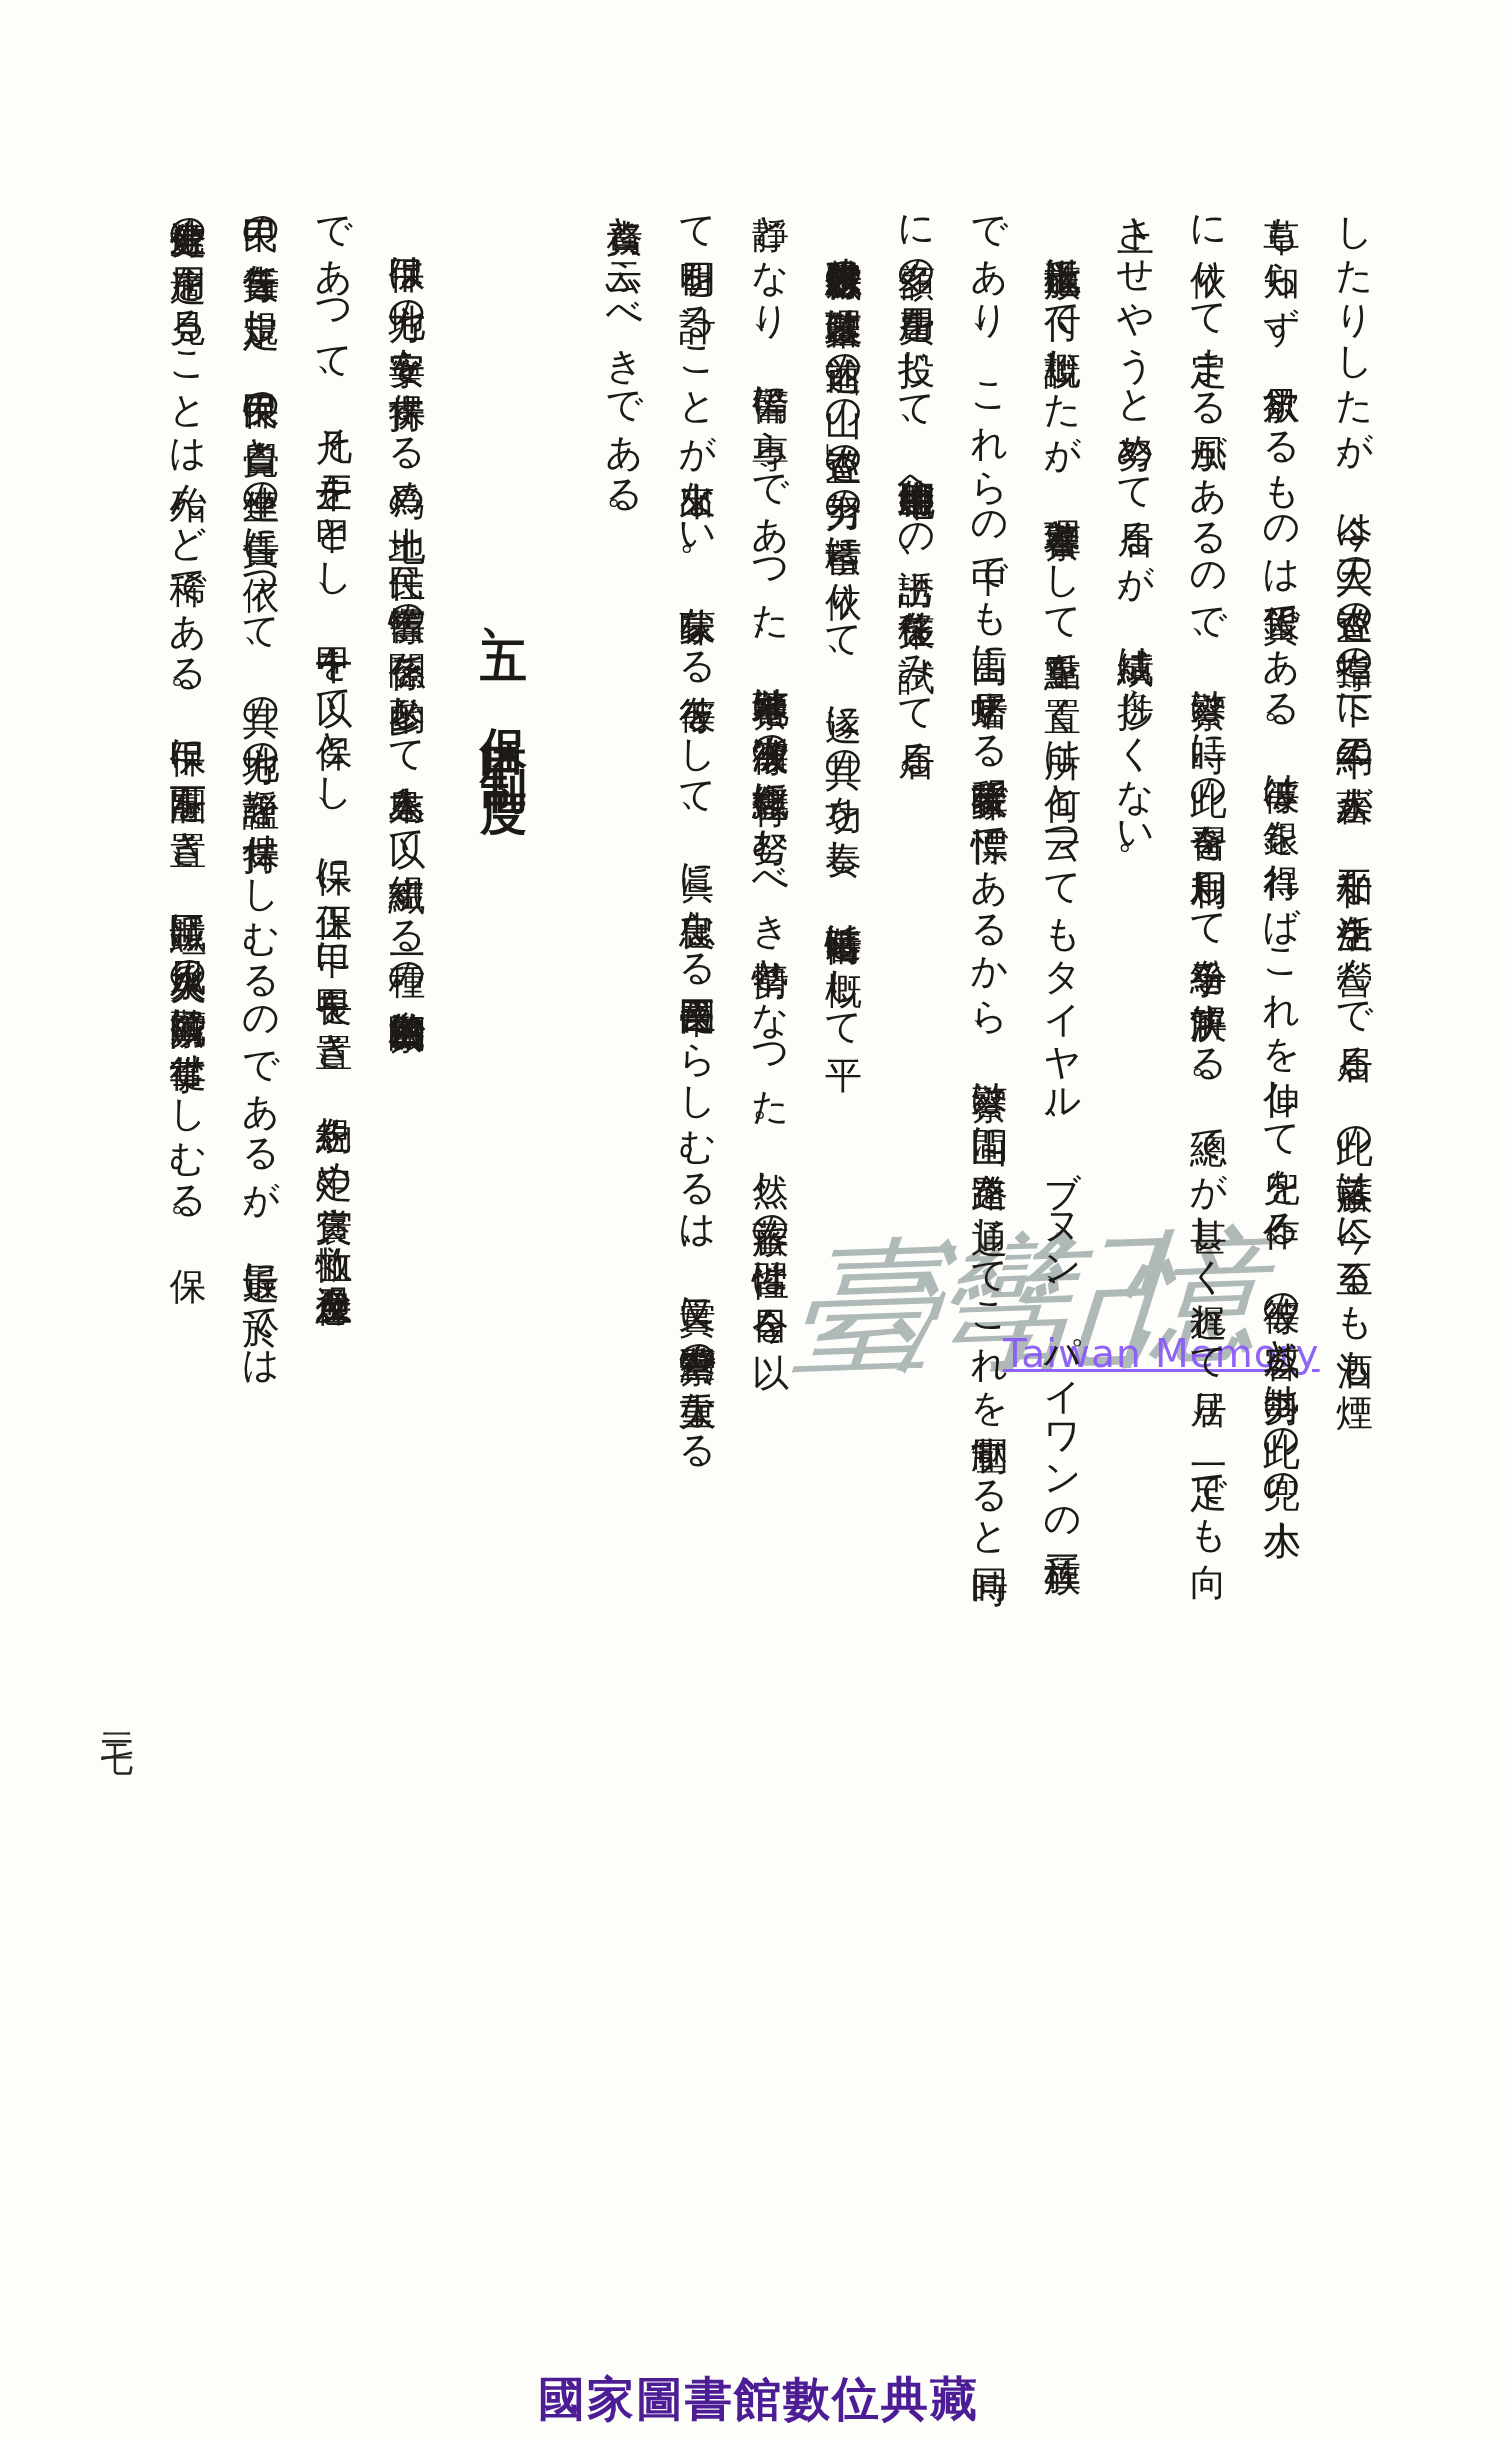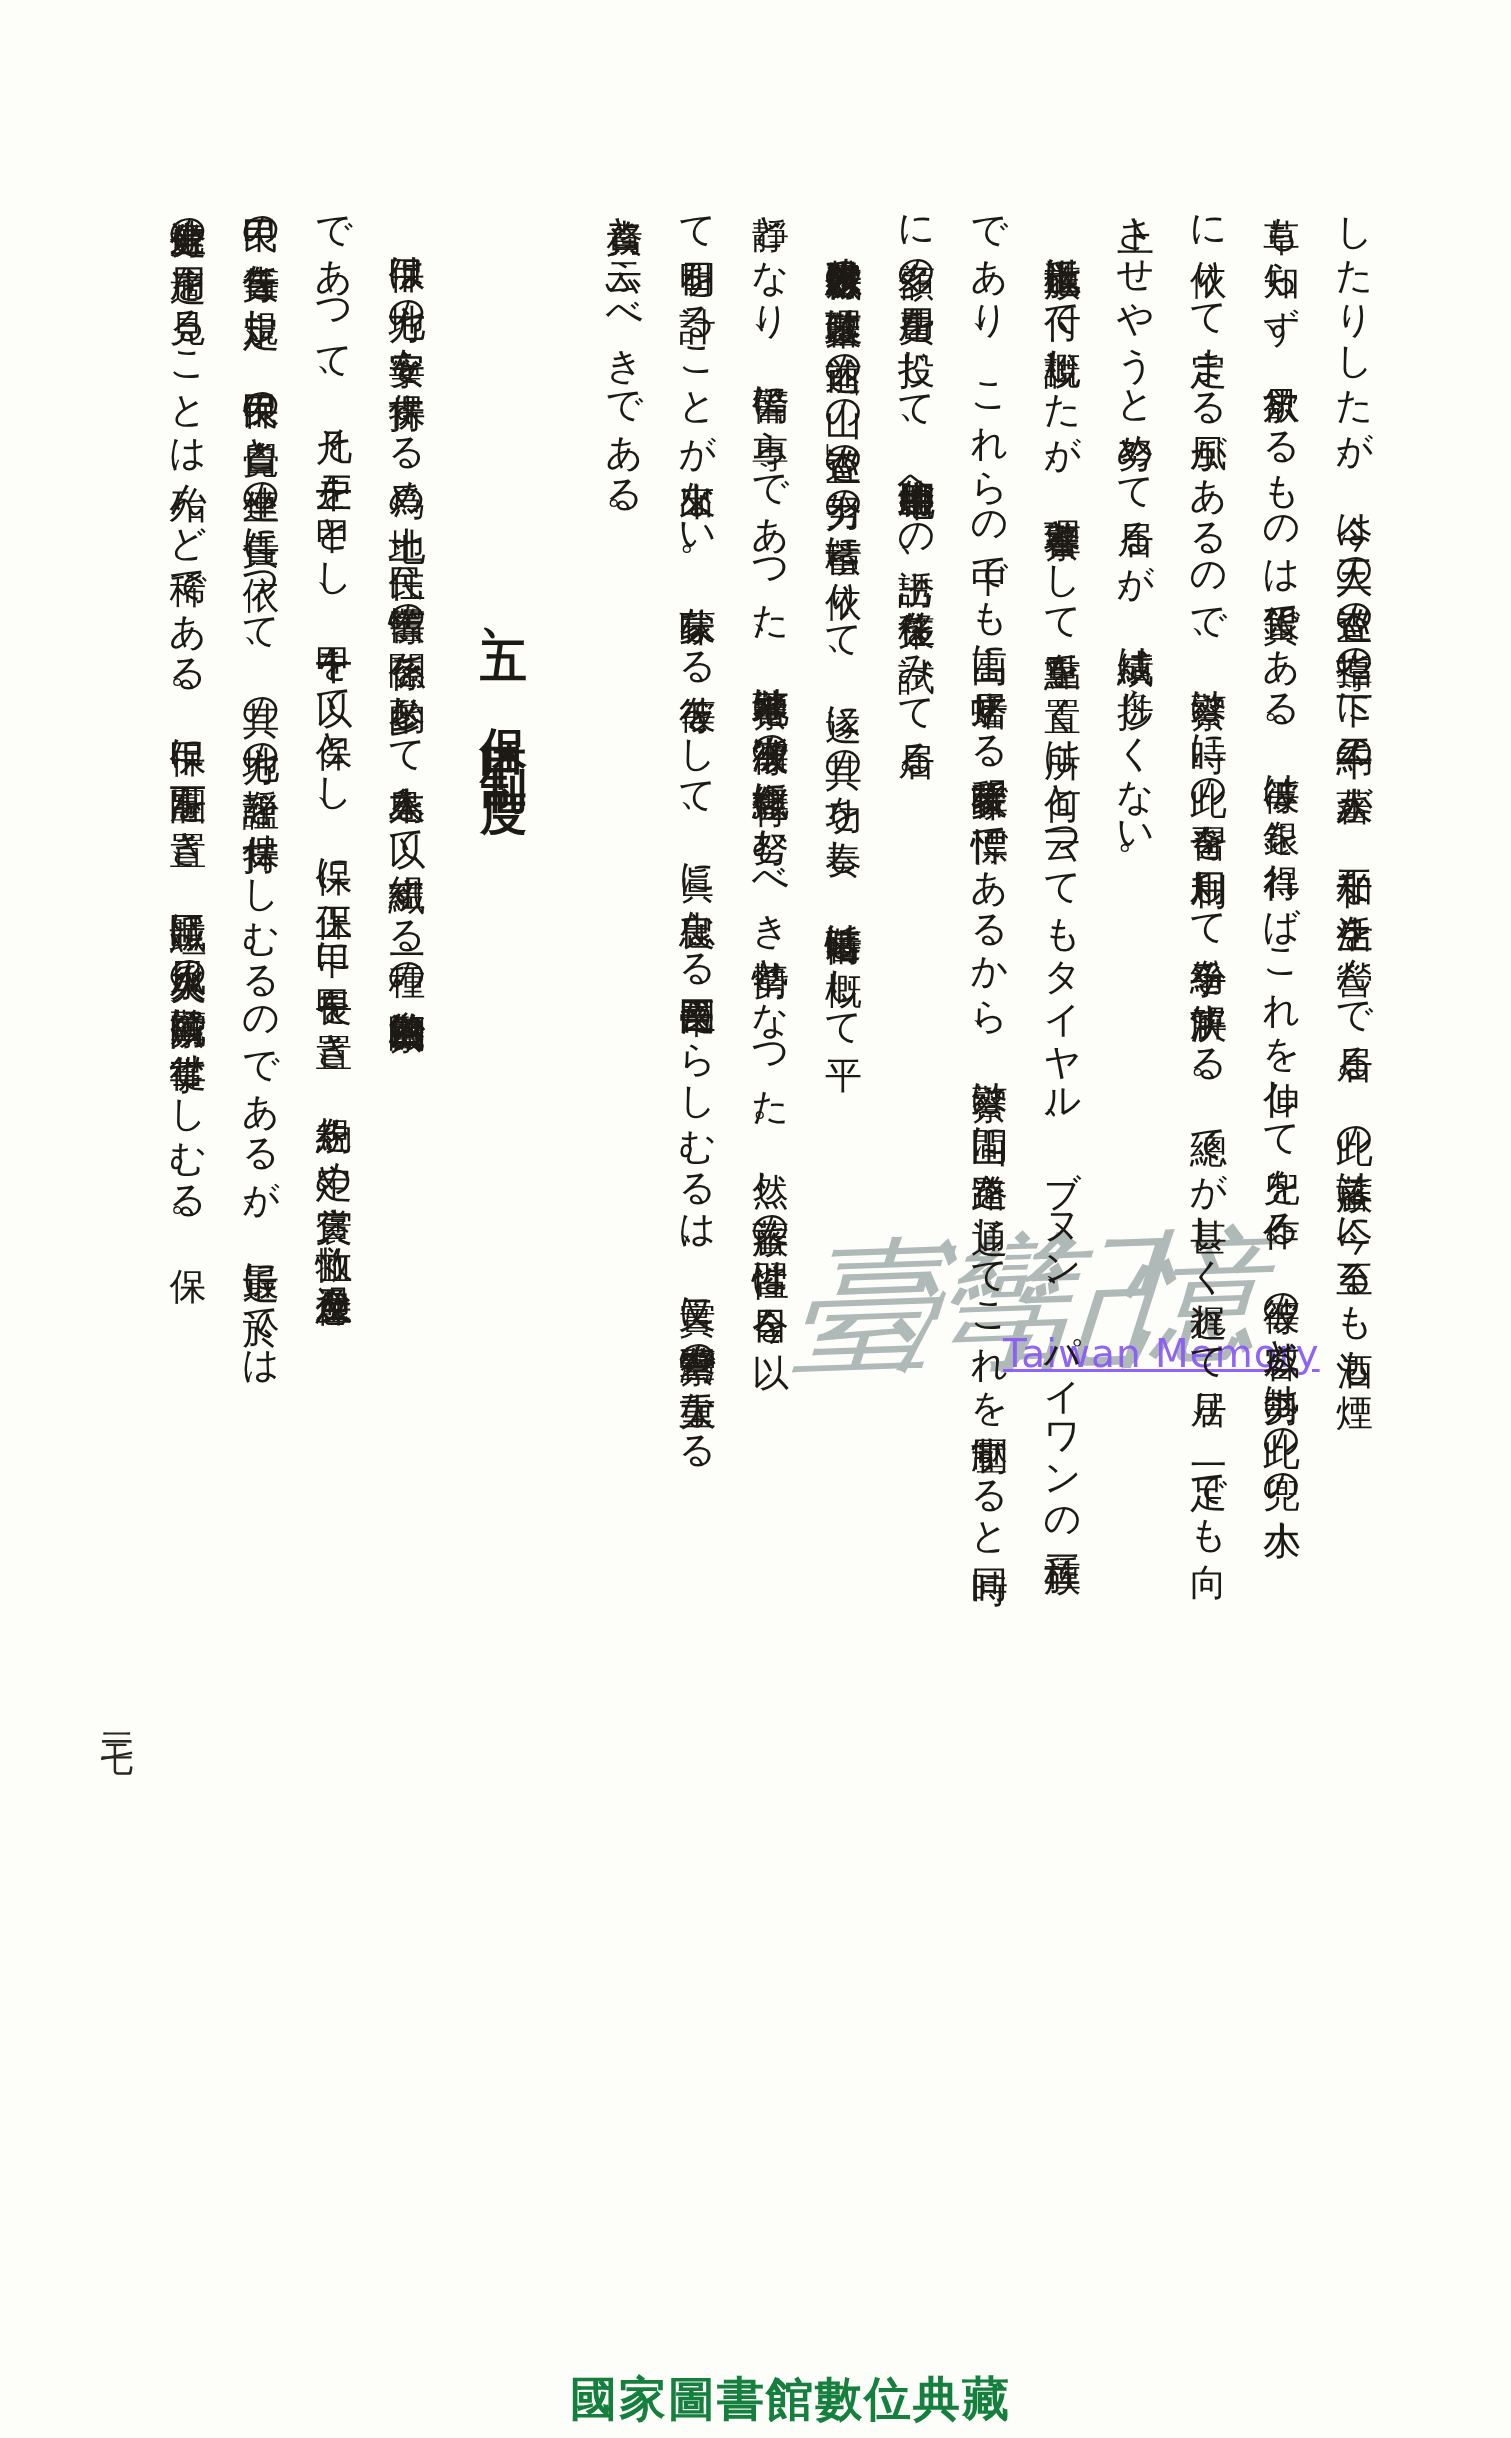--- a/index.html
+++ b/index.html
@@ -84,24 +84,23 @@
     text-decoration: underline;
   }
 
   .footer-caption {
     position: absolute;
     left: 538px;
     top: 2368px;
     font-size: 47px;
     font-weight: 600;
     letter-spacing: 2px;
-    color: #15803d;
+    color: #4c1d95;
     z-index: 2;
     white-space: nowrap;
-    margin-left: 32px;
   }
 </style>
 </head>
 <body>
 
 <div class="wm-cjk">臺灣記憶</div>
 <div class="wm-en">Taiwan Memory</div>
 
 <div class="text-block" id="text-block">
     <div class="col">したりしたが、今は三人の巡査の指導の下に約二千の蕃人が、平和な生活を營んで居る。此の蕃族は今に至るも酒も煙</div>

